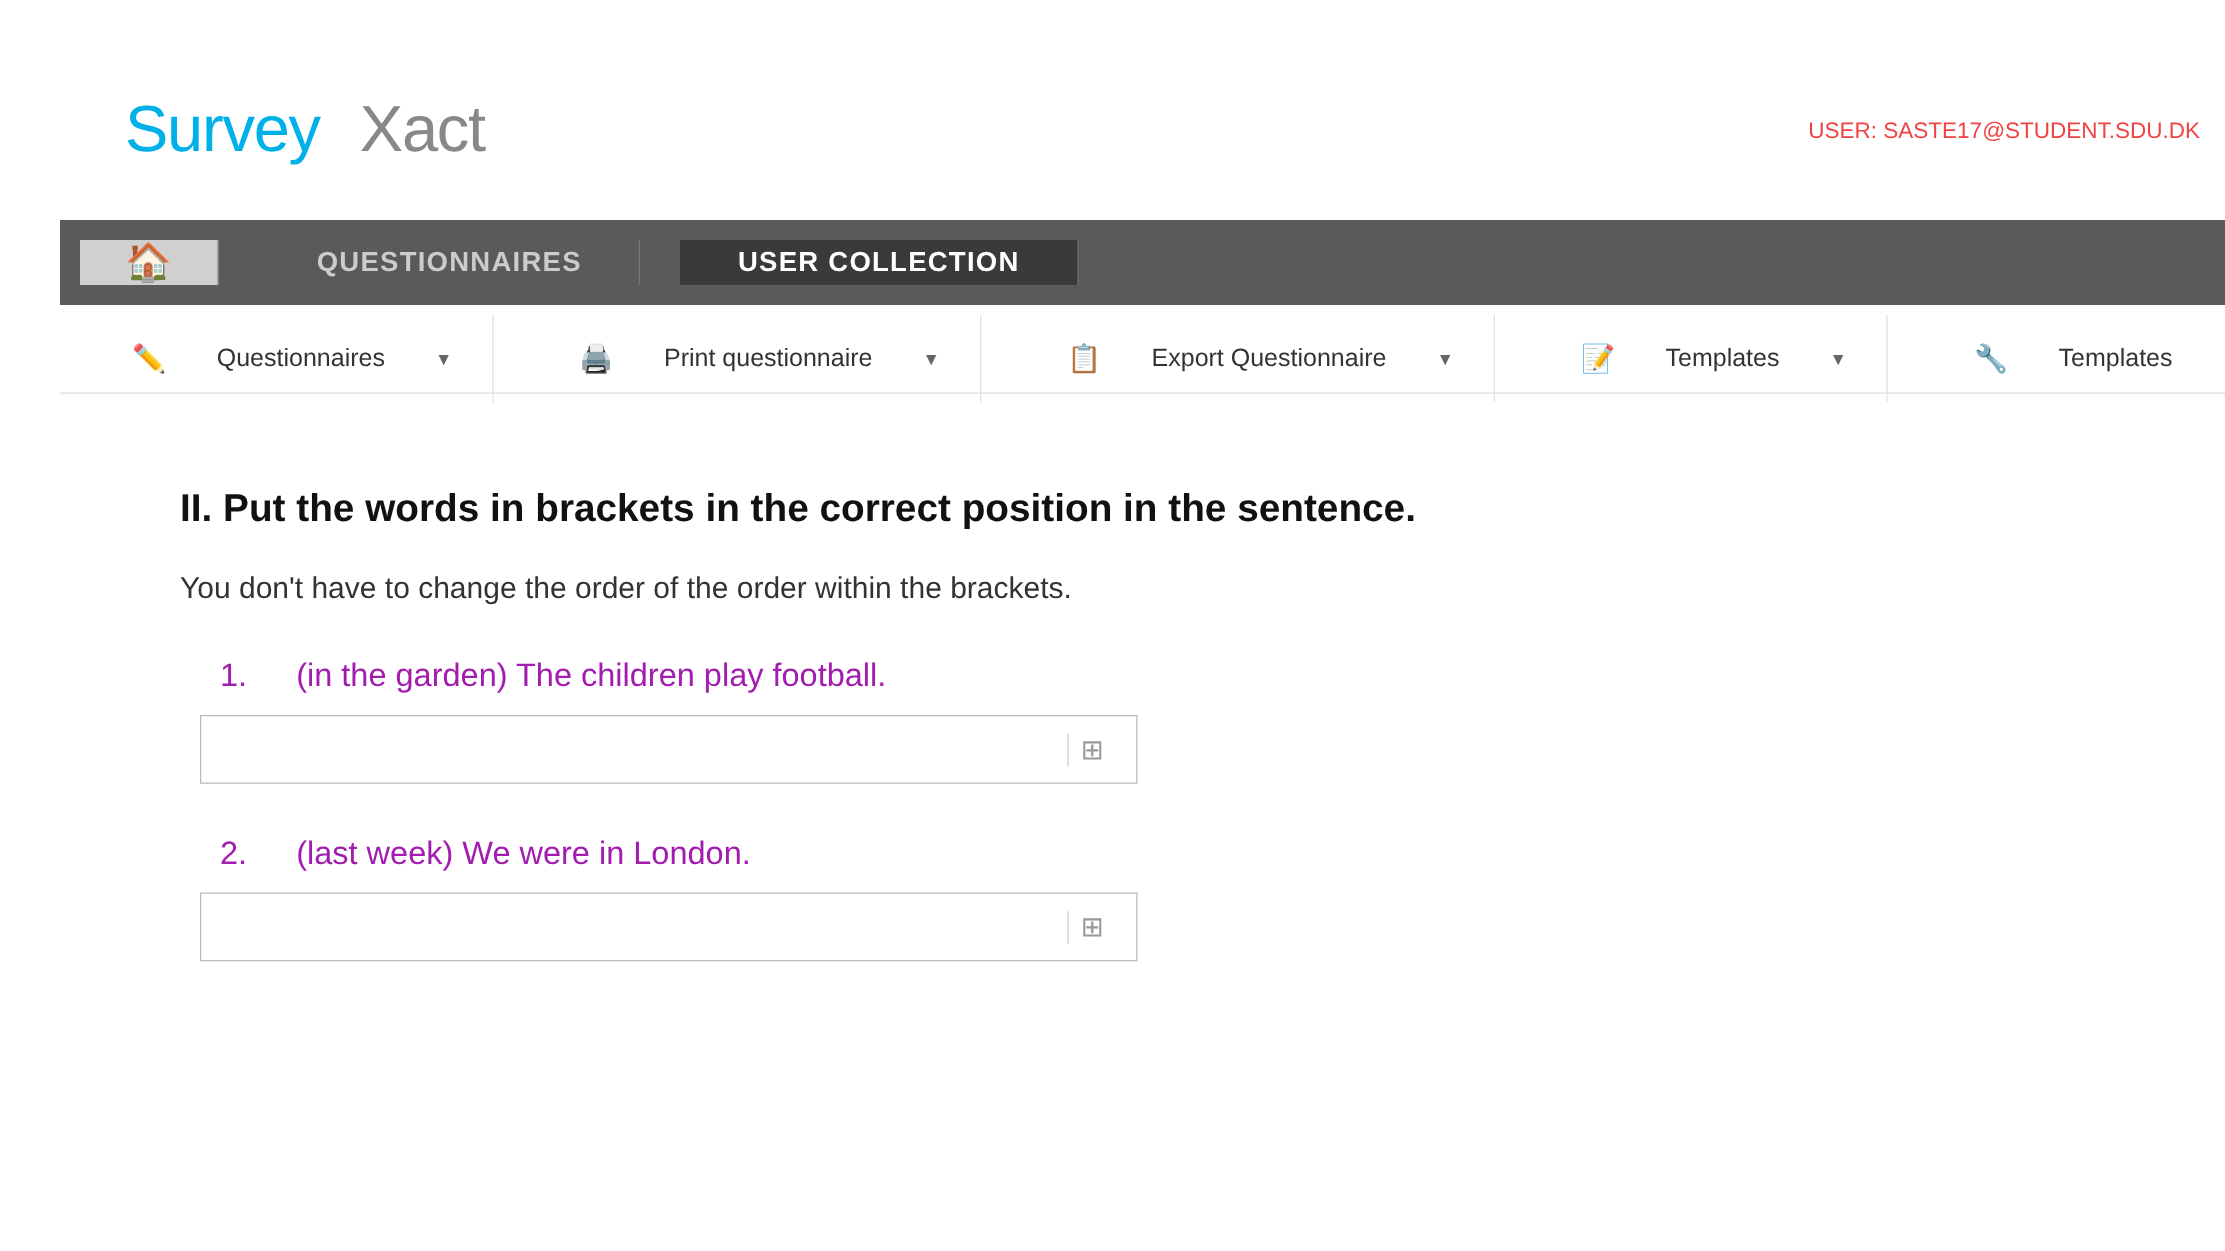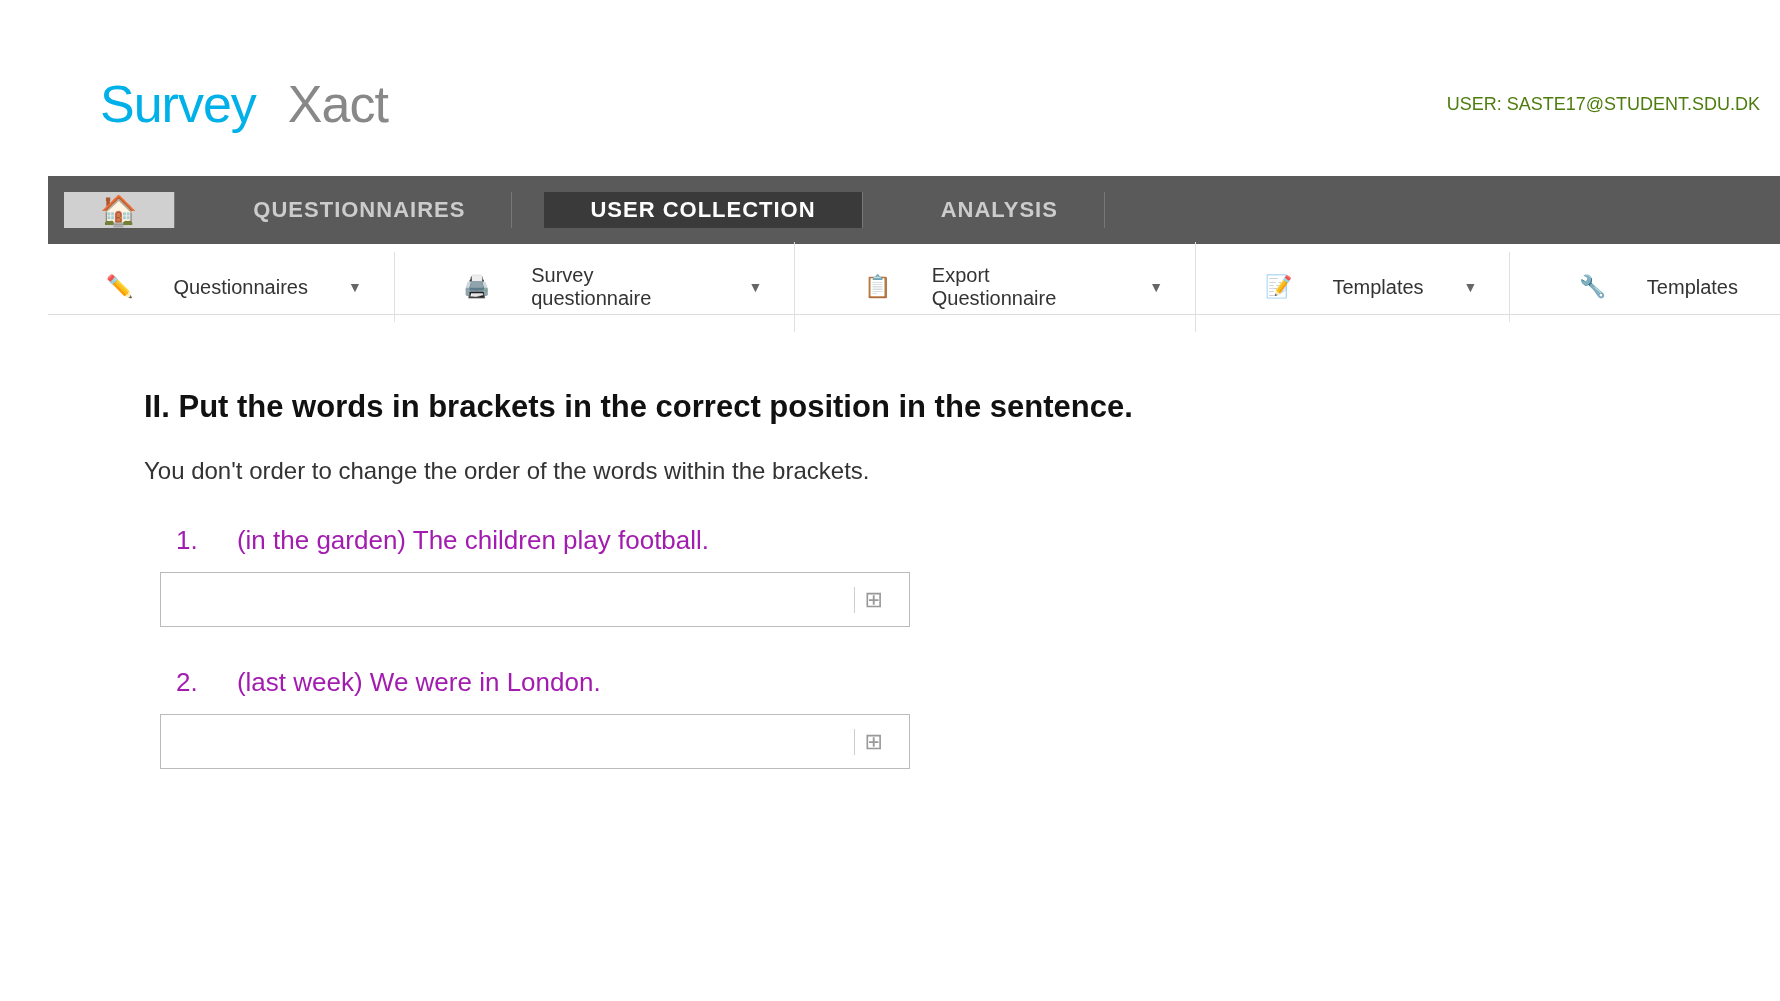--- a/index.html
+++ b/index.html
@@ -34,21 +34,21 @@
     .logo span.survey {
       color: #00b0e8;
     }
 
     .logo span.xact {
       color: #888;
     }
 
     .user-info {
       font-size: 18px;
-      color: #4d7c0f;
+      color: #ef4444;
       font-family: Arial, sans-serif;
     }
 
     
     .nav-bar {
       display: flex;
       background: #5a5a5a;
       height: 68px;
       align-items: stretch;
     }
@@ -184,55 +184,52 @@
 <div class="nav-bar">
   <div class="nav-item">
     <span class="home-icon">🏠</span>
   </div>
   <div class="nav-item">
     <span>QUESTIONNAIRES</span>
   </div>
   <div class="nav-item tab-active">
     <span>USER COLLECTION</span>
   </div>
-  <div class="nav-item">
-    <span>ANALYSIS</span>
-  </div>
 </div>
 
 <div class="toolbar">
   <div class="toolbar-item">
     <span class="icon">✏️</span>
     <span>Questionnaires</span>
     <span class="chevron">▼</span>
   </div>
   <div class="toolbar-item">
     <span class="icon">🖨️</span>
-    <span>Survey questionnaire</span>
+    <span>Print questionnaire</span>
     <span class="chevron">▼</span>
   </div>
   <div class="toolbar-item">
     <span class="icon">📋</span>
     <span>Export Questionnaire</span>
     <span class="chevron">▼</span>
   </div>
   <div class="toolbar-item">
     <span class="icon">📝</span>
     <span>Templates</span>
     <span class="chevron">▼</span>
   </div>
   <div class="toolbar-item">
     <span class="icon">🔧</span>
     <span>Templates</span>
   </div>
 </div>
 
 <div class="main-content">
   <div class="question-heading">II. Put the words in brackets in the correct position in the sentence.</div>
-  <div class="question-instruction">You don't order to change the order of the words within the brackets.</div>
+  <div class="question-instruction">You don't have to change the order of the order within the brackets.</div>
 
   <div class="question-item">
     <div class="question-label">
       <span>1.</span>
       <span>(in the garden) The children play football.</span>
     </div>
     <div class="answer-field">
       <input class="answer-input" type="text" style="">
       <span class="field-icon">⊞</span>
     </div>

